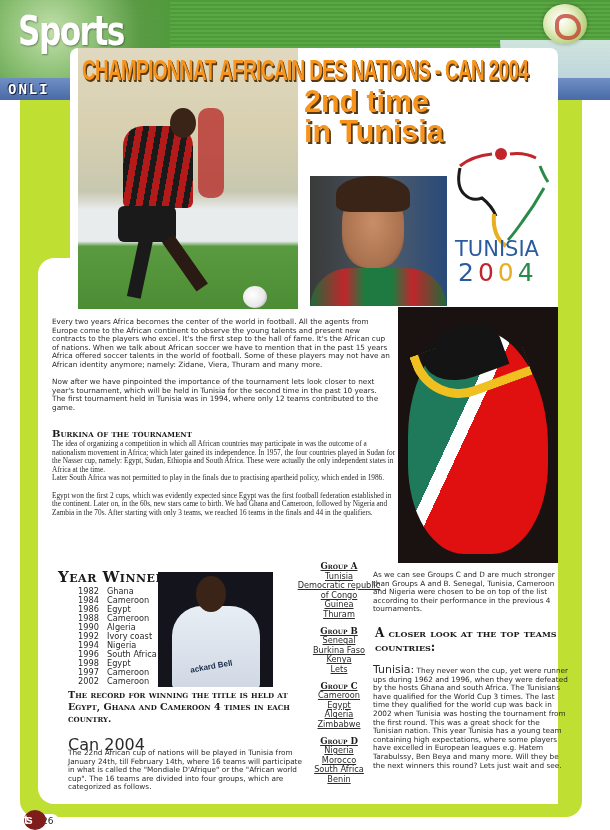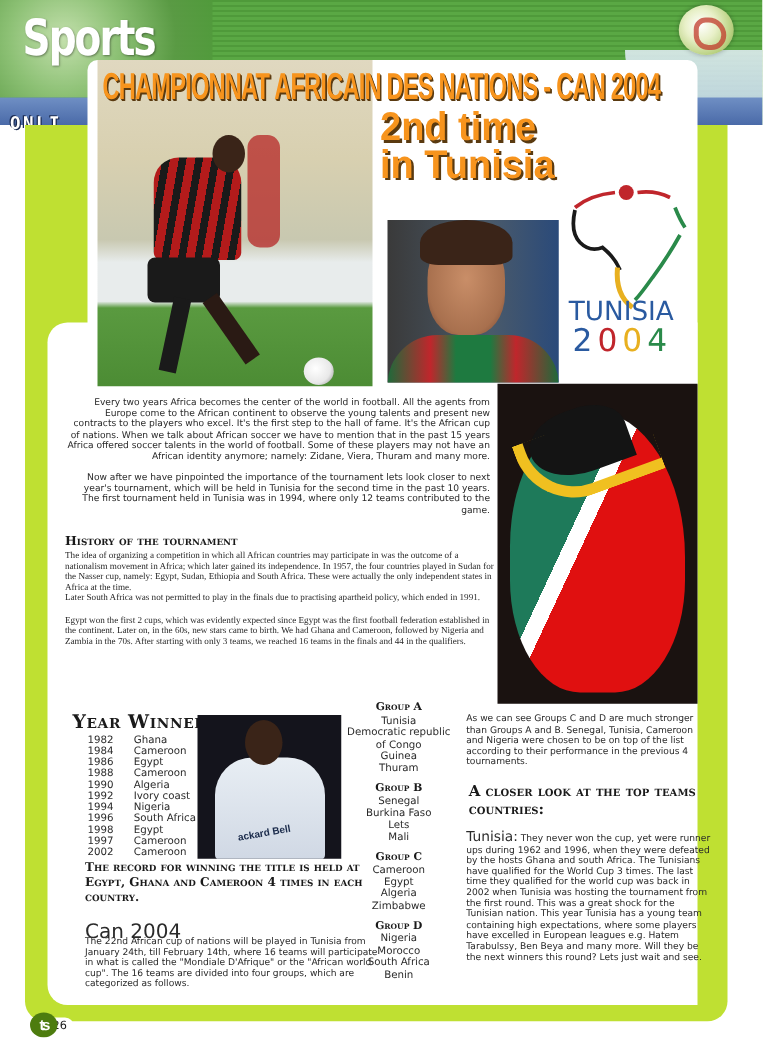--- a/index.html
+++ b/index.html
@@ -26,21 +26,21 @@
       background: linear-gradient(180deg, rgba(230,240,250,0.85), rgba(190,210,235,0.9));
     }
     .sports-title {
       position: absolute; left: 18px; top: 8px;
       font-family: "DejaVu Sans", sans-serif; font-weight: bold;
       font-size: 40px; color: #ffffff; letter-spacing: -2px;
       transform: scaleX(0.78); transform-origin: left top;
       text-shadow: 1px 1px 2px rgba(0,0,0,0.4);
     }
     .online-label {
-      position: absolute; left: 8px; top: 91px;
+      position: absolute; left: 8px; top: 81px;
       font-family: "DejaVu Sans Mono", monospace; font-weight: bold;
       font-size: 14px; color: #ffffff; letter-spacing: 2px;
       text-shadow: 1px 1px 0 #1a2a50, -1px -1px 0 #1a2a50;
     }
     .ball-icon {
       position: absolute; left: 543px; top: 4px; width: 44px; height: 40px; border-radius: 50%;
       background: radial-gradient(circle at 40% 40%, #ffffff 0%, #e8f0c8 35%, #b8d080 70%, #7aa040 100%);
       box-shadow: 0 0 4px rgba(0,0,0,0.3);
     }
     .ball-icon::after {
@@ -181,75 +181,75 @@
     .pw-sponsor {
       position: absolute; left: 32px; top: 90px; font-size: 8px; font-weight: bold;
       color: #1a2a4a; font-family: "Liberation Sans", sans-serif; transform: rotate(-10deg);
     }
 
     
     .text-block {
       position: absolute; font-family: "DejaVu Sans", sans-serif;
       font-size: 7.3px; line-height: 8.6px; color: #2a2a2a;
     }
-    .intro { left: 52px; top: 318px; width: 340px; text-align: right; }
+    .intro { left: 52px; top: 318px; width: 340px; }
     .intro p { margin-bottom: 8.6px; }
     .history-title {
       position: absolute; left: 52px; top: 428px;
       font-family: "DejaVu Serif", serif; font-weight: bold; font-size: 10px;
       font-variant: small-caps; color: #1a1a1a;
     }
     .history { left: 52px; top: 440px; width: 345px; }
     .history p { margin-bottom: 0; font-family: Liberation Serif, serif; }
     .history p.gap { margin-top: 8.6px; }
 
     
     .winner-title {
       position: absolute; left: 58px; top: 568px;
       font-family: "DejaVu Serif", serif; font-weight: bold; font-size: 15px;
       font-variant: small-caps; color: #1a1a1a; letter-spacing: 0.5px;
     }
     .winners { position: absolute; left: 70px; top: 587px; font-size: 8.2px; line-height: 9px; color: #2a2a2a; }
-    .winners .row { display: flex; }
+    .winners .row { display: flex; text-align: center; }
     .winners .yr { width: 37px; }
     .record-note {
       position: absolute; left: 68px; top: 689px; width: 240px;
       font-family: "DejaVu Serif", serif; font-weight: bold; font-size: 9.6px; line-height: 12px;
       font-variant: small-caps; color: #1a1a1a;
     }
     .can-title {
       position: absolute; left: 68px; top: 735px;
       font-family: "DejaVu Sans", sans-serif; font-size: 16px; color: #2a2a2a;
     }
     .can { left: 68px; top: 749px; width: 240px; }
 
     
-    .groups { position: absolute; left: 264px; top: 562px; width: 110px; text-align: center; font-size: 8.2px; line-height: 9.6px; color: #2a2a2a; }
+    .groups { position: absolute; left: 284px; top: 562px; width: 110px; text-align: center; font-size: 8.2px; line-height: 9.6px; color: #2a2a2a; text-decoration: underline; }
     .group { margin-bottom: 7px; }
     .group-title { font-family: "DejaVu Serif", serif; font-weight: bold; font-size: 8.6px; font-variant: small-caps; color: #1a1a1a; }
 
     
     .groups-note { left: 373px; top: 571px; width: 196px; }
     .closer-title {
       position: absolute; left: 375px; top: 626px; width: 200px;
       font-family: "DejaVu Serif", serif; font-weight: bold; font-size: 12px; line-height: 14px;
       font-variant: small-caps; color: #1a1a1a;
     }
     .tunisia { left: 373px; top: 666px; width: 196px; }
     .tunisia-label { font-size: 11px; }
 
     
     .page-num {
       position: absolute; left: 26px; top: 814px; height: 14px; padding: 0 6px 0 16px;
       background: #ffffff; border-radius: 8px; font-size: 9px; line-height: 14px; color: #1a1a1a;
     }
     .ts-logo {
       position: absolute; left: 24px; top: 810px; width: 22px; height: 20px; border-radius: 50%;
-      background: #4d7c0f; color: #ffffff; font-family: "Liberation Sans", sans-serif; font-weight: bold;
-      font-size: 12px; line-height: 20px; text-align: center; letter-spacing: -2px;
+      background: #7f1d1d; color: #ffffff; font-family: "Liberation Sans", sans-serif; font-weight: bold;
+      font-size: 12px; line-height: 20px; text-align: left; letter-spacing: -2px;
     }
   </style>
 </head>
 <body>
 
 <div class="banner">
   <div class="banner-photo"></div>
   <div class="banner-swoosh"></div>
   <div class="banner-blue"></div>
 </div>
@@ -299,24 +299,24 @@
   <div class="fp-face"></div>
   <div class="fp-black"></div>
   <div class="fp-yellow"></div>
 </div>
 
 <div class="text-block intro">
   <p>Every two years Africa becomes the center of the world in football. All the agents from Europe come to the African continent to observe the young talents and present new contracts to the players who excel. It's the first step to the hall of fame. It's the African cup of nations. When we talk about African soccer we have to mention that in the past 15 years Africa offered soccer talents in the world of football. Some of these players may not have an African identity anymore; namely: Zidane, Viera, Thuram and many more.</p>
   <p>Now after we have pinpointed the importance of the tournament lets look closer to next year's tournament, which will be held in Tunisia for the second time in the past 10 years. The first tournament held in Tunisia was in 1994, where only 12 teams contributed to the game.</p>
 </div>
 
-<div class="history-title">History of the tournament</div>
+<div class="history-title">Burkina of the tournament</div>
 <div class="text-block history">
   <p>The idea of organizing a competition in which all African countries may participate in was the outcome of a nationalism movement in Africa; which later gained its independence. In 1957, the four countries played in Sudan for the Nasser cup, namely: Egypt, Sudan, Ethiopia and South Africa. These were actually the only independent states in Africa at the time.</p>
-  <p>Later South Africa was not permitted to play in the finals due to practising apartheid policy, which ended in 1991.</p>
+  <p>Later South Africa was not permitted to play in the finals due to practising apartheid policy, which ended in 1986.</p>
   <p class="gap">Egypt won the first 2 cups, which was evidently expected since Egypt was the first football federation established in the continent. Later on, in the 60s, new stars came to birth. We had Ghana and Cameroon, followed by Nigeria and Zambia in the 70s. After starting with only 3 teams, we  reached 16 teams in the finals and 44 in the qualifiers.</p>
 </div>
 
 <div class="winner-title">Year Winner</div>
 <div class="winners">
   <div class="row">
       <span class="yr">1982</span>
       <span>Ghana</span>
     </div>
   <div class="row">
@@ -378,22 +378,22 @@
     <div>Tunisia</div>
     <div>Democratic republic</div>
     <div>of Congo</div>
     <div>Guinea</div>
     <div>Thuram</div>
   </div>
   <div class="group">
     <div class="group-title">Group B</div>
     <div>Senegal</div>
     <div>Burkina Faso</div>
+    <div>Kenya</div>
     <div>Lets</div>
-    <div>Mali</div>
   </div>
   <div class="group">
     <div class="group-title">Group C</div>
     <div>Cameroon</div>
     <div>Egypt</div>
     <div>Algeria</div>
     <div>Zimbabwe</div>
   </div>
   <div class="group">
     <div class="group-title">Group D</div>

